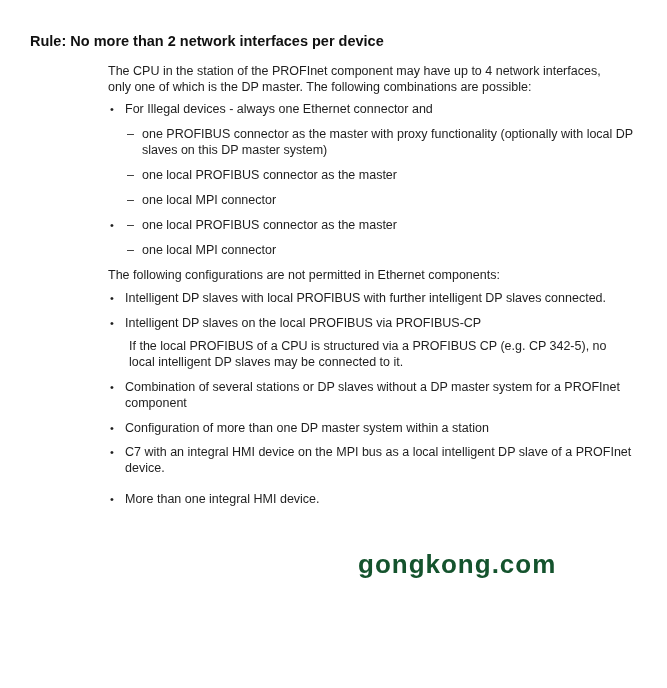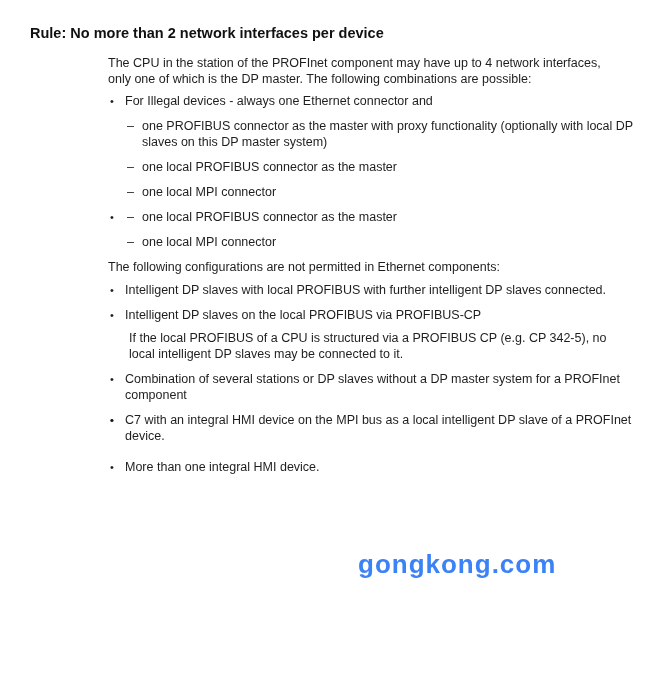--- a/index.html
+++ b/index.html
@@ -6,21 +6,21 @@
   body {
     width: 667px; height: 688px;
     background: #ffffff;
     font-family: "Liberation Sans", sans-serif;
     color: #1e1e1e;
     font-size: 12.5px;
     line-height: 16px;
     position: relative;
     overflow: hidden;
   }
-  .page { position: relative; width: 667px; height: 688px; padding-top: 24px; box-sizing: border-box; }
+  .page { position: relative; width: 667px; height: 688px; padding-top: 32px; box-sizing: border-box; }
   h1 {
     font-size: 14.5px;
     line-height: 18px;
     font-weight: 700;
     margin: 0 0 13px 30px;
     color: #111;
   }
   h1.second { margin-top: 30px; margin-bottom: 10px; }
   .content { margin-left: 108px; width: 534px; }
   .intro { margin: 0 0 6px 0; width: 510px; }
@@ -34,21 +34,21 @@
   .mb7 { margin-bottom: 7px; }
   .mb8 { margin-bottom: 8px; }
   .mb15 { margin-bottom: 15px; }
   .watermark {
     position: absolute;
     left: 358px; top: 551px;
     font-size: 26px;
     line-height: 26px;
     font-weight: 700;
     letter-spacing: 1px;
-    color: #3b82f6;
+    color: #14532d;
     user-select: none;
   }
 </style>
 </head>
 <body>
 
 <div class="page">
 
   <h1>Rule: No more than 2 network interfaces per device</h1>
 
@@ -106,20 +106,21 @@
 
     <p class="note">If the local PROFIBUS of a CPU is structured via a PROFIBUS CP (e.g. CP 342-5), no local intelligent DP slaves may be connected to it.</p>
 
     <div class="li l1">
       <span class="marker">•</span>
       <span class="txt">Combination of several stations or DP slaves without a DP master system for a PROFInet component</span>
     </div>
 
     <div class="li l1 mb8">
       <span class="marker">•</span>
+      <span class="txt">Configuration of more than one DP master system within a station</span>
     </div>
 
     <div class="li l1 mb15">
       <span class="marker">•</span>
       <span class="txt">C7 with an integral HMI device on the MPI bus as a local intelligent DP slave of a PROFInet device.</span>
     </div>
 
     <div class="li l1">
       <span class="marker">•</span>
       <span class="txt">More than one integral HMI device.</span>

